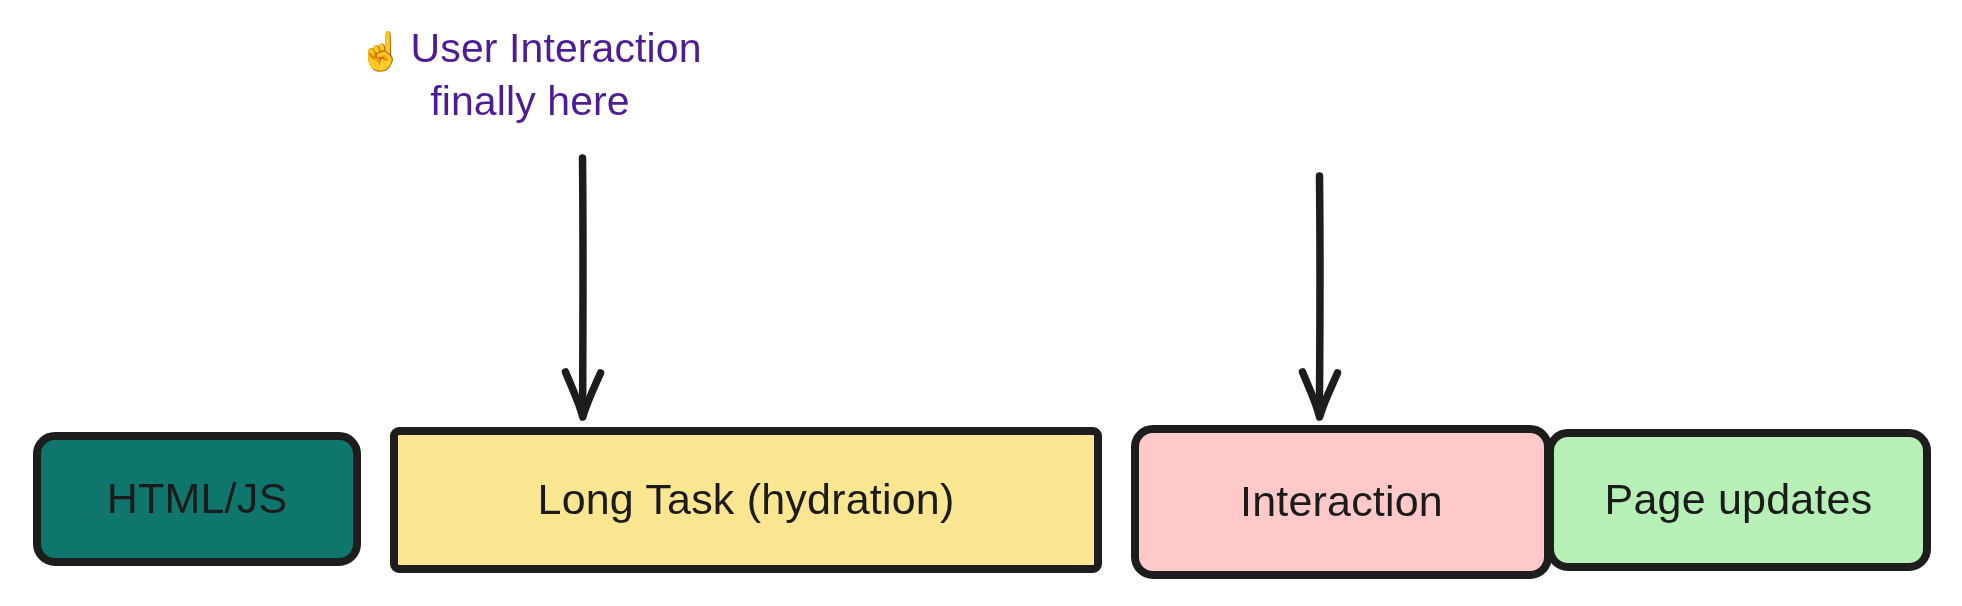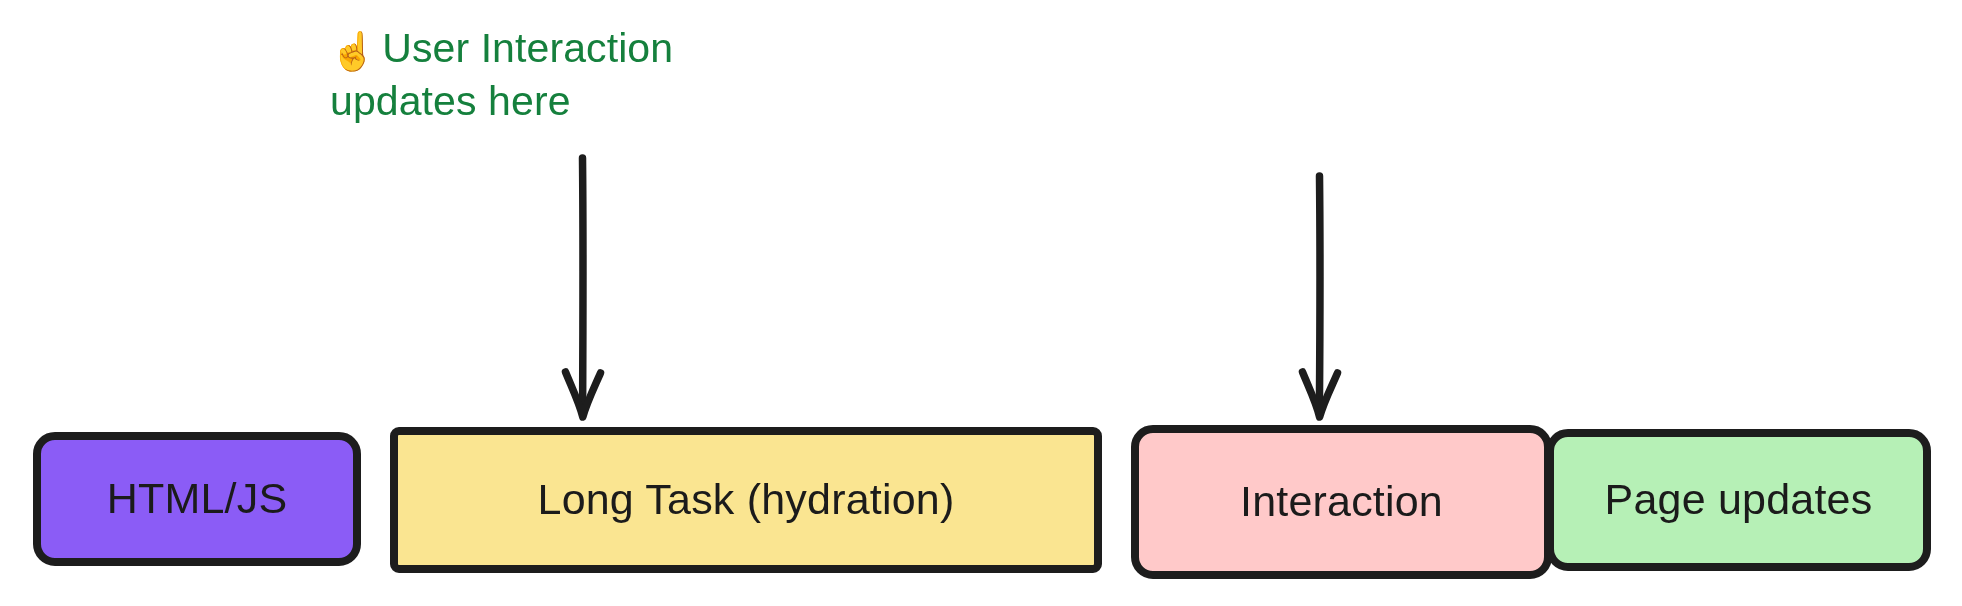--- a/index.html
+++ b/index.html
@@ -18,22 +18,22 @@
   #canvas {
     position: relative;
     width: 1962px;
     height: 606px;
     background: #ffffff;
   }
 
   
   .annotation {
     position: absolute;
-    text-align: left;
-    color: #15803d;
+    text-align: center;
+    color: #4c1d95;
     font-size: 41px;
     line-height: 1.28;
     font-weight: 400;
     letter-spacing: 0.1px;
     white-space: nowrap;
   }
   .annotation .line {
     display: block;
   }
   .annotation .emoji {
@@ -102,37 +102,37 @@
     height: 142px;
   }
 </style>
 </head>
 <body>
 
 <div id="canvas" style="background: rgb(255, 255, 255);">
 
   <div class="annotation" id="annotation-interaction">
     <span class="line"><span class="emoji">☝️</span><span>User Interaction</span></span>
-    <span class="line">updates here</span>
+    <span class="line">finally here</span>
   </div>
 
   <svg class="arrow" id="arrow-user-interaction" style="left:520px; top:150px;" width="160" height="280" viewBox="0 0 160 280">
     <path d="M62.5 8 C63.4 95, 63.0 175, 62.6 258" stroke="#1d1d1d" stroke-width="7.5" fill="none" stroke-linecap="round"></path>
     <path d="M45.5 222 C52 238, 59 252, 62.8 267 C67 252, 74 238, 80.5 223" stroke="#1d1d1d" stroke-width="7.5" fill="none" stroke-linecap="round" stroke-linejoin="round"></path>
   </svg>
 
   <div class="annotation" id="annotation-processed">
   </div>
 
   <svg class="arrow" id="arrow-interaction-processed" style="left:1255px; top:160px;" width="160" height="270" viewBox="0 0 160 270">
     <path d="M64.5 16 C65.4 100, 65.0 175, 64.4 248" stroke="#1d1d1d" stroke-width="7.5" fill="none" stroke-linecap="round"></path>
     <path d="M47.5 212 C54 228, 61 242, 64.6 257 C68.8 242, 76 228, 82.5 213" stroke="#1d1d1d" stroke-width="7.5" fill="none" stroke-linecap="round" stroke-linejoin="round"></path>
   </svg>
 
-  <div class="node" id="node-html-js" style="background: #8b5cf6; border-color: rgb(29, 29, 29);">
+  <div class="node" id="node-html-js" style="background: #0f766e; border-color: rgb(29, 29, 29);">
     <span>HTML/JS</span>
   </div>
 
   <div class="node" id="node-long-task" style="background: rgb(250, 229, 145); border-color: rgb(29, 29, 29); border-radius: 9px;">
     <span>Long Task (hydration)</span>
   </div>
 
   <div class="node" id="node-interaction-handler" style="background: rgb(255, 201, 201); border-color: rgb(29, 29, 29);">
     <span>
       <span class="node-line">Interaction</span>

